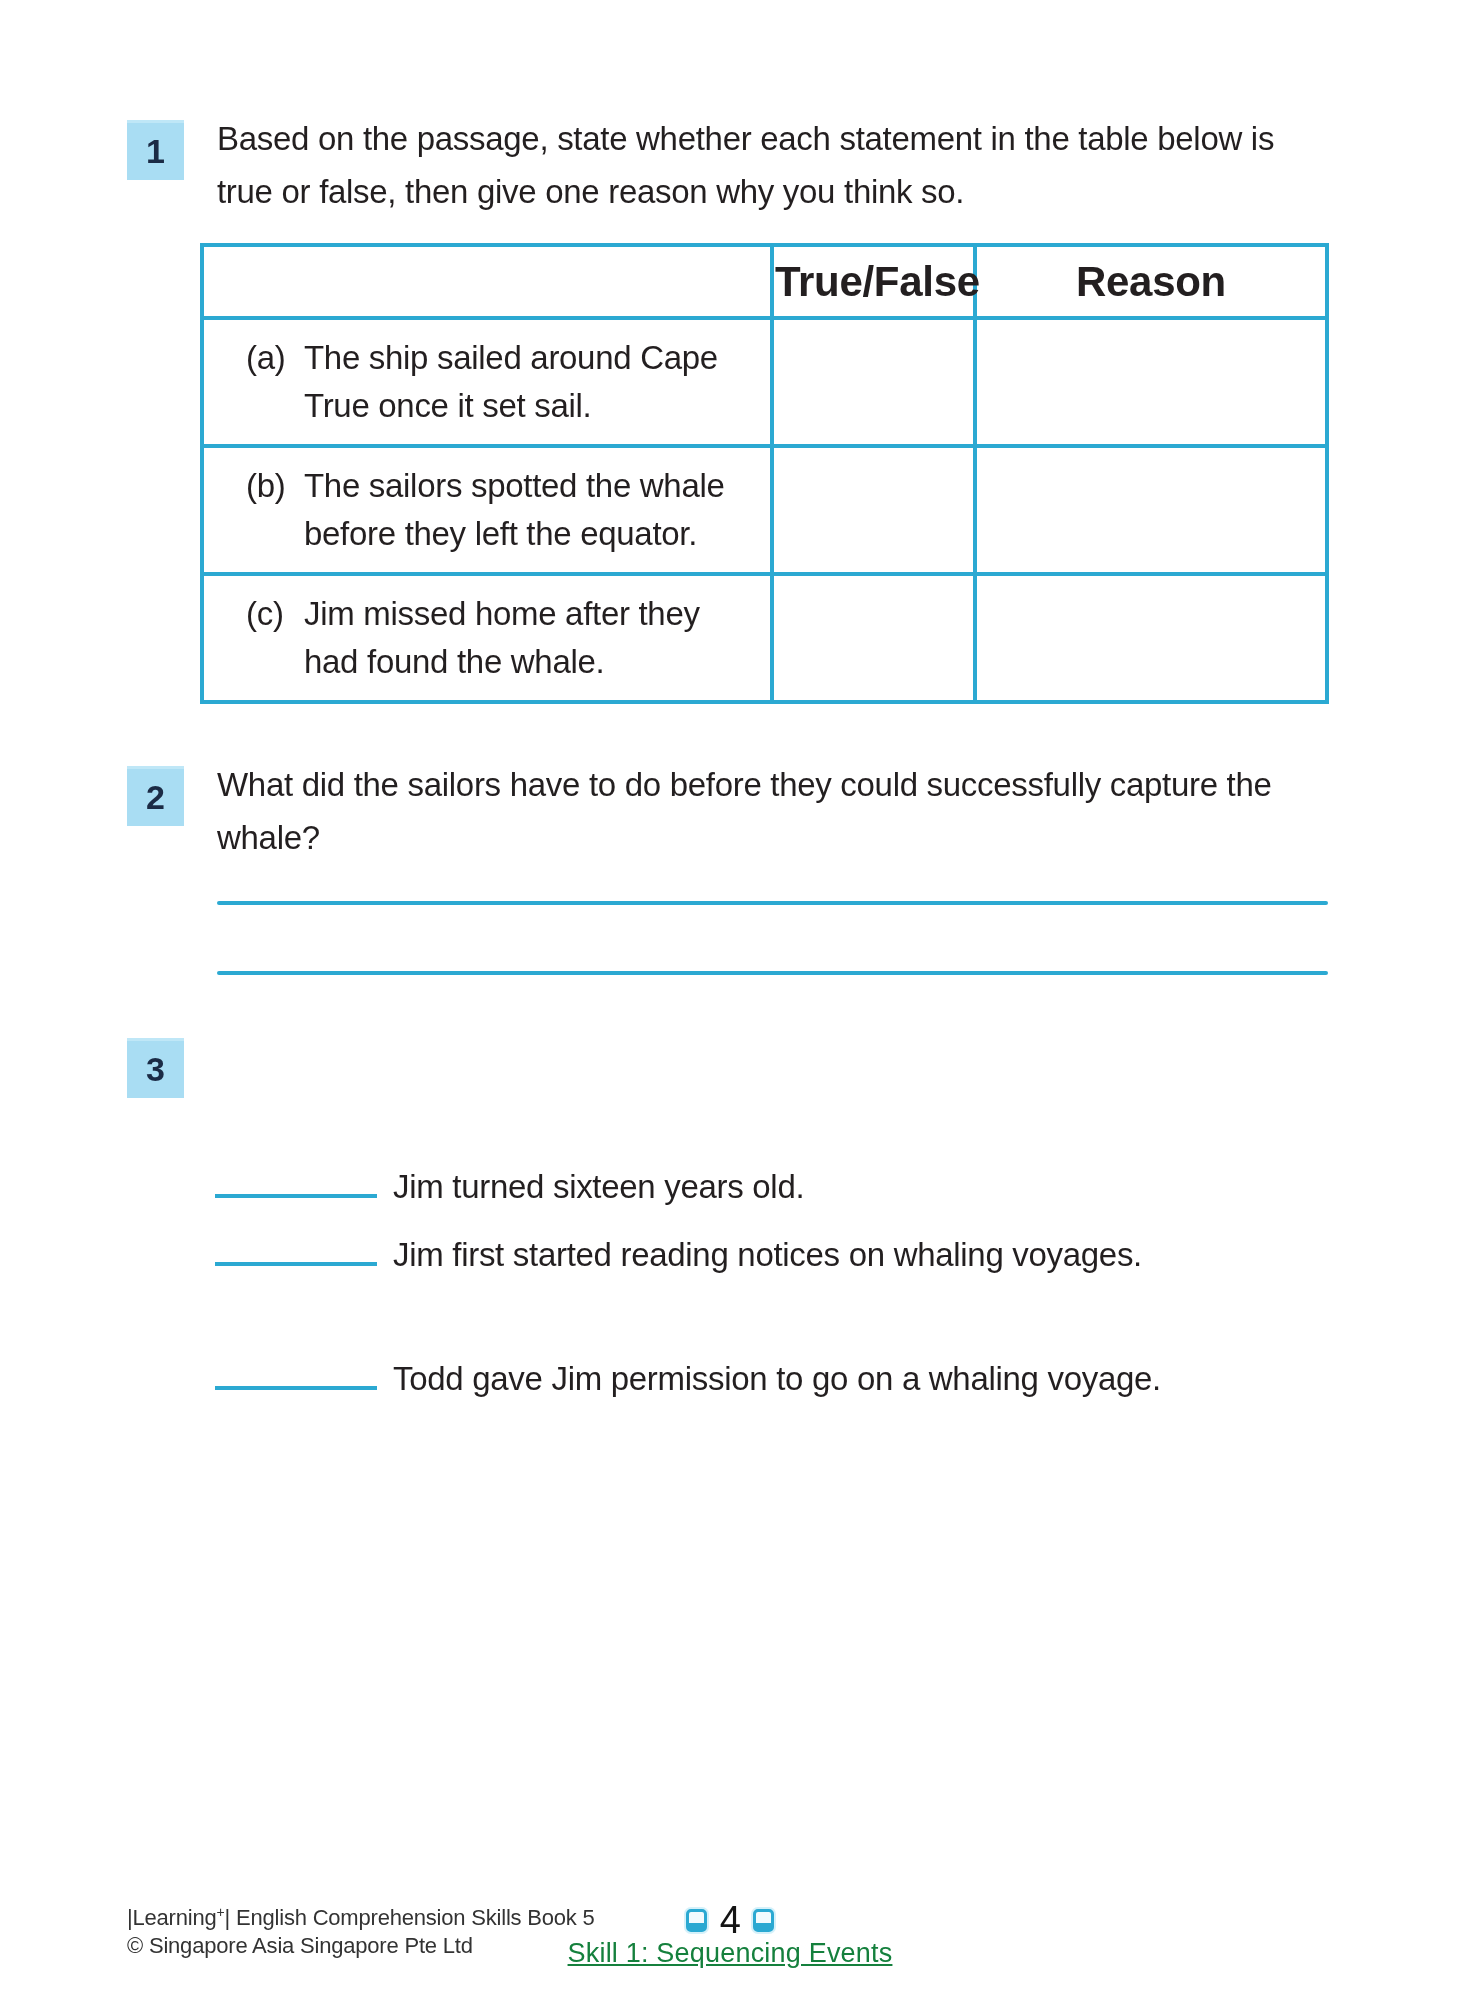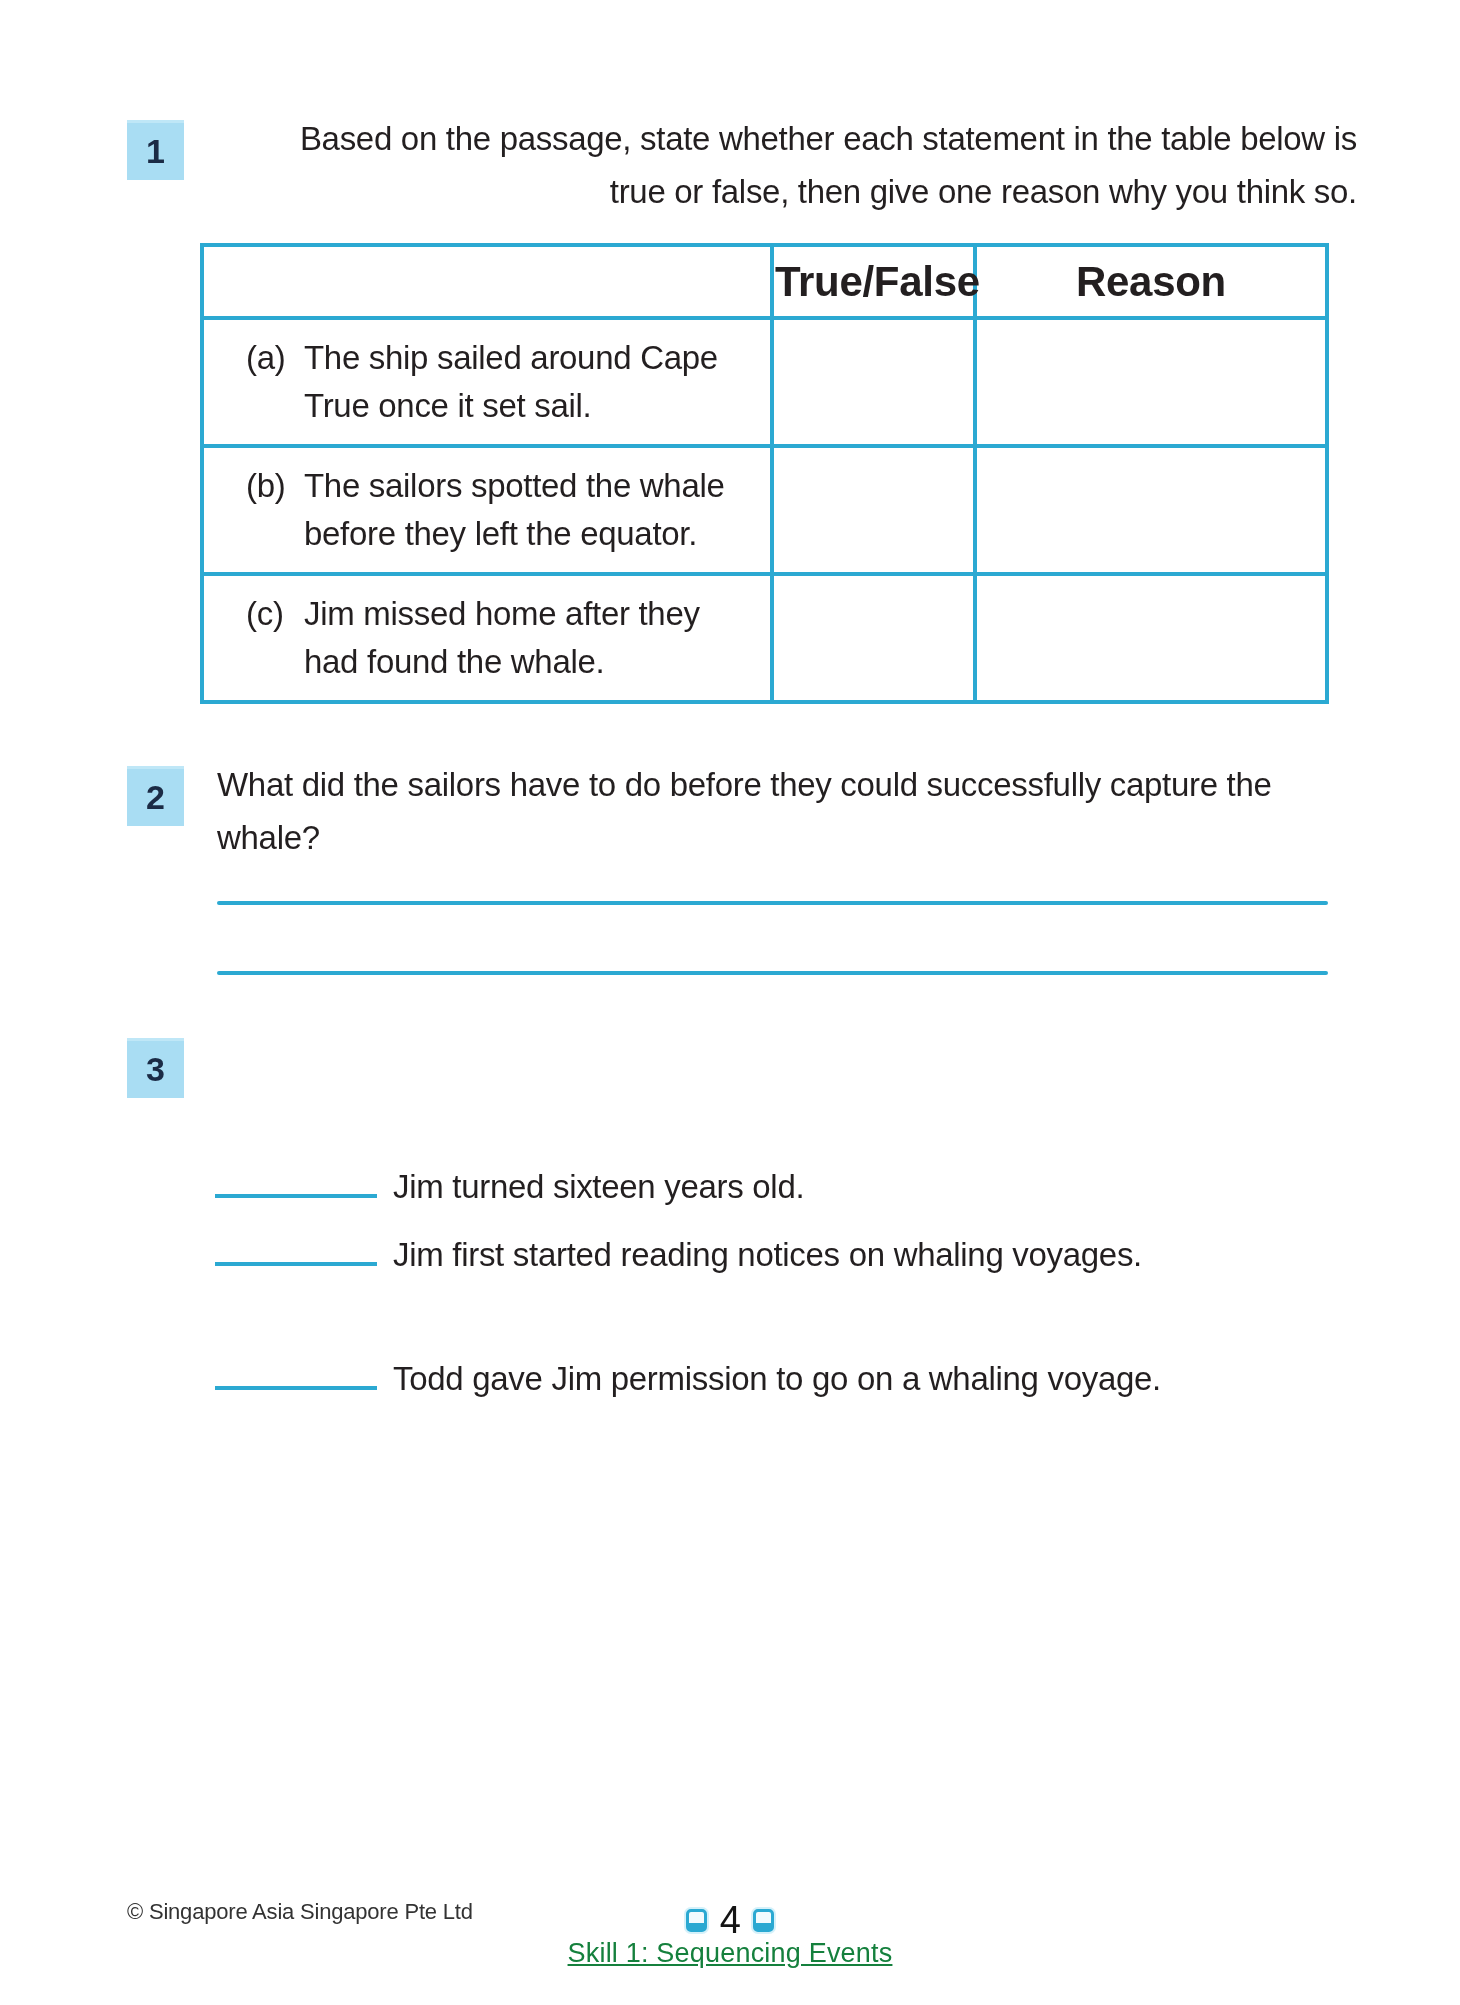--- a/index.html
+++ b/index.html
@@ -74,21 +74,21 @@
   }
 </style>
 </head>
 <body>
 
 <div class="page">
 
   <div class="badge" style="top:120px;">
     <span>1</span>
   </div>
-  <div class="prompt" style="top:112px;text-align:right;">Based on the passage, state whether each statement in the table below is
+  <div class="prompt" style="top:112px;">Based on the passage, state whether each statement in the table below is
 true or false, then give one reason why you think so.</div>
 
   <table class="tf">
     <colgroup>
       <col style="width:570px">
         <col style="width:203px">
         <col style="width:352px">
     </colgroup>
     <tbody>
         <tr class="head">
@@ -152,20 +152,21 @@
   <div class="seq-item" style="top:1168px;">
     <span class="seq-blank"></span>
     <span>Jim turned sixteen years old.</span>
   </div>
   <div class="seq-item" style="top:1360px;text-align:right;">
     <span class="seq-blank"></span>
     <span>Todd gave Jim permission to go on a whaling voyage.</span>
   </div>
 
   <div class="footer-left">
+    <div><span>|Learning</span><span class="plus">+</span><span>| English Comprehension Skills Book 5</span></div>
     <div>© Singapore Asia Singapore Pte Ltd</div>
   </div>
 
   <div class="page-num-row">
     <span class="num-icon"></span>
     <span class="num">4</span>
     <span class="num-icon"></span>
   </div>
 
   <div class="skill-label">Skill 1: Sequencing Events</div>

